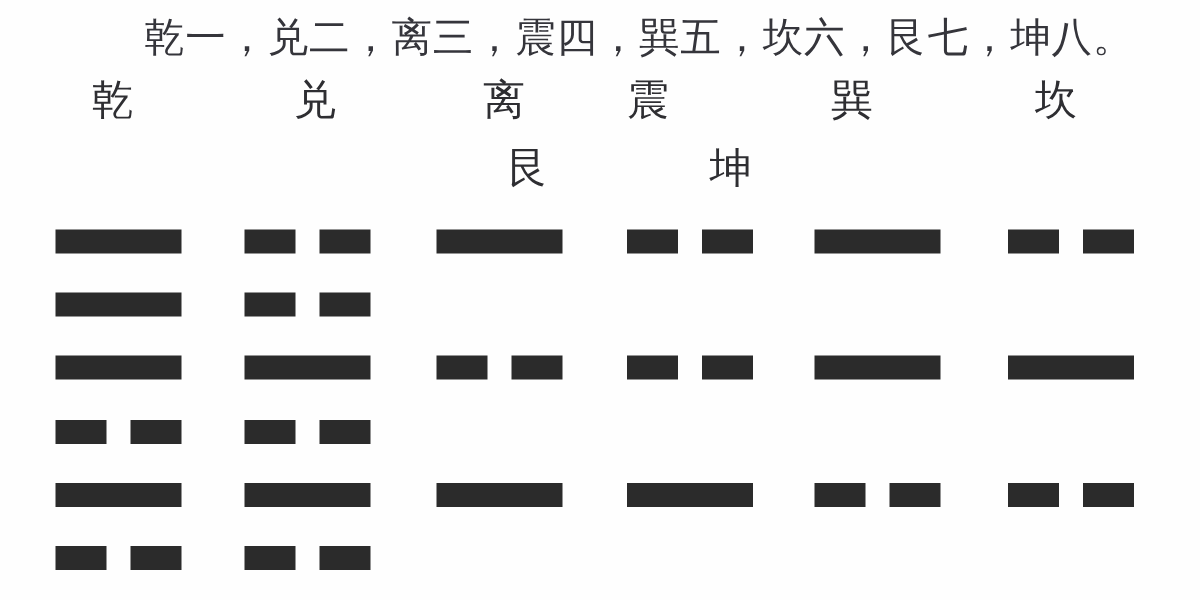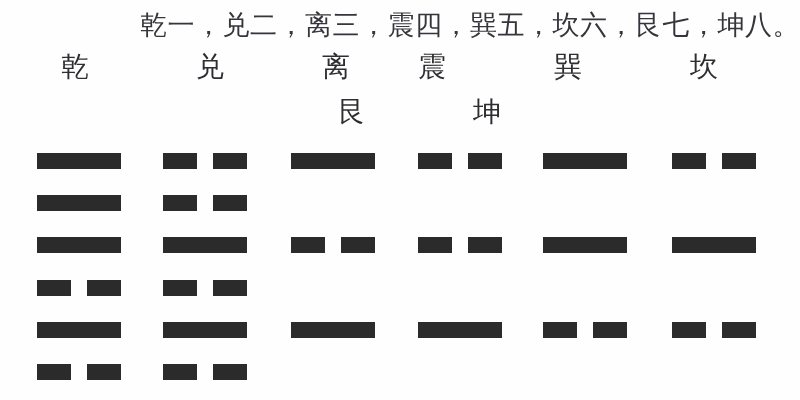--- a/index.html
+++ b/index.html
@@ -7,21 +7,21 @@
     width: 800px; height: 400px;
     position: relative;
     overflow: hidden;
     background: #fefefe;
     font-family: "Liberation Sans", sans-serif;
   }
   #page { position: absolute; inset: 0; }
   #title {
     position: absolute;
     top: 11px; left: 52px; right: 0;
-    text-align: right;
+    text-align: center;
     font-size: 27px;
     line-height: 1.05;
     letter-spacing: 0.5px;
     color: #35353b;
     white-space: nowrap;
   }
   .tri-label {
     position: absolute;
     width: 80px;
     text-align: center;

